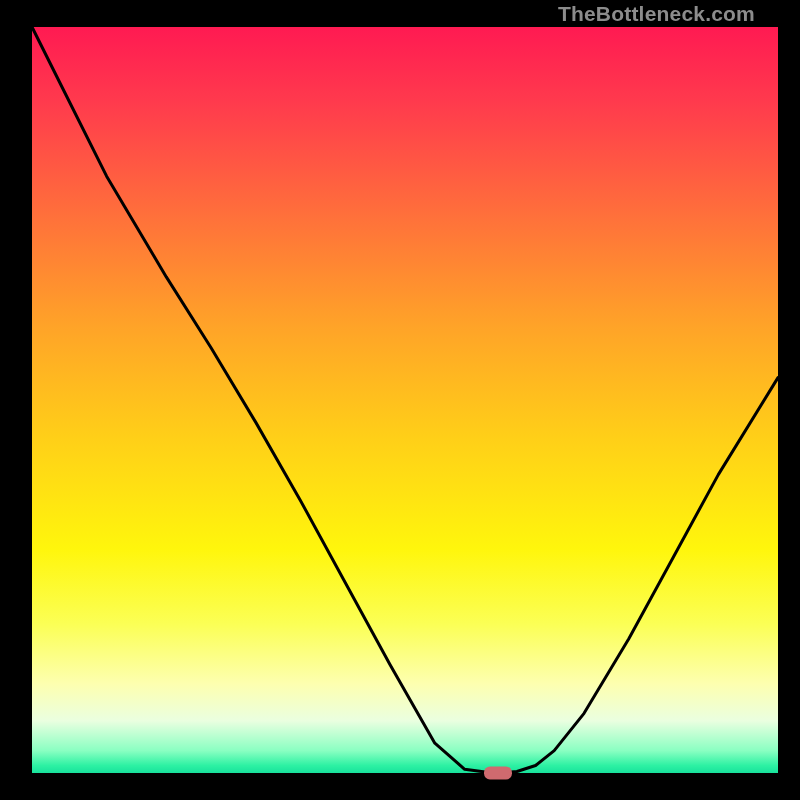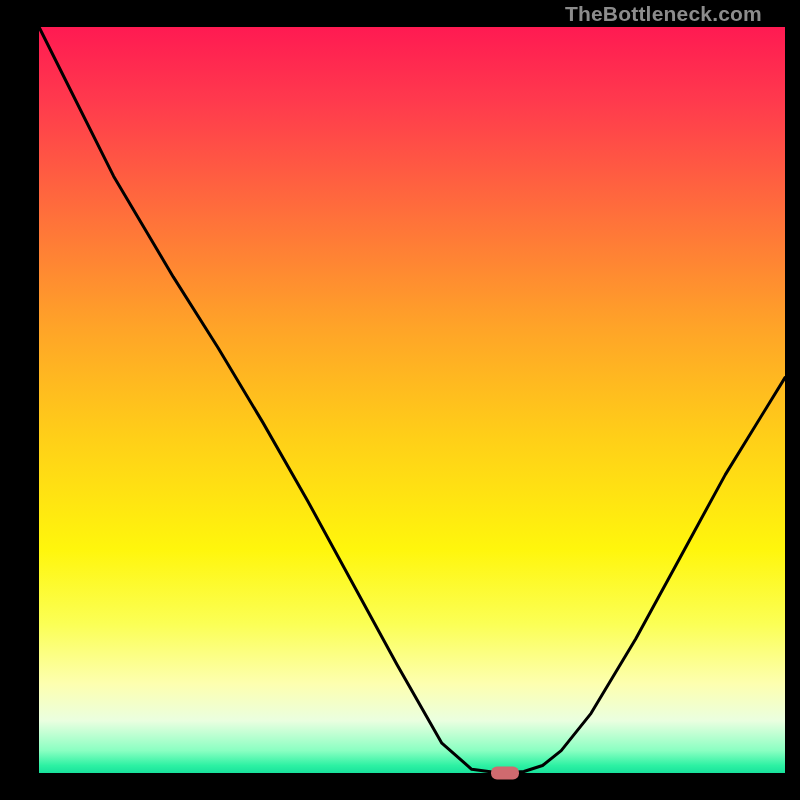--- a/index.html
+++ b/index.html
@@ -5,21 +5,21 @@
   html, body {
     margin: 0;
     padding: 0;
     width: 800px;
     height: 800px;
     background: #000;
     overflow: hidden;
   }
   .frame {
     position: absolute;
-    left: 12px;
+    left: 5px;
     top: 0;
     width: 760px;
     height: 800px;
   }
   .plot-area {
     position: absolute;
     left: 27px;
     top: 27px;
     width: 746px;
     height: 746px;

